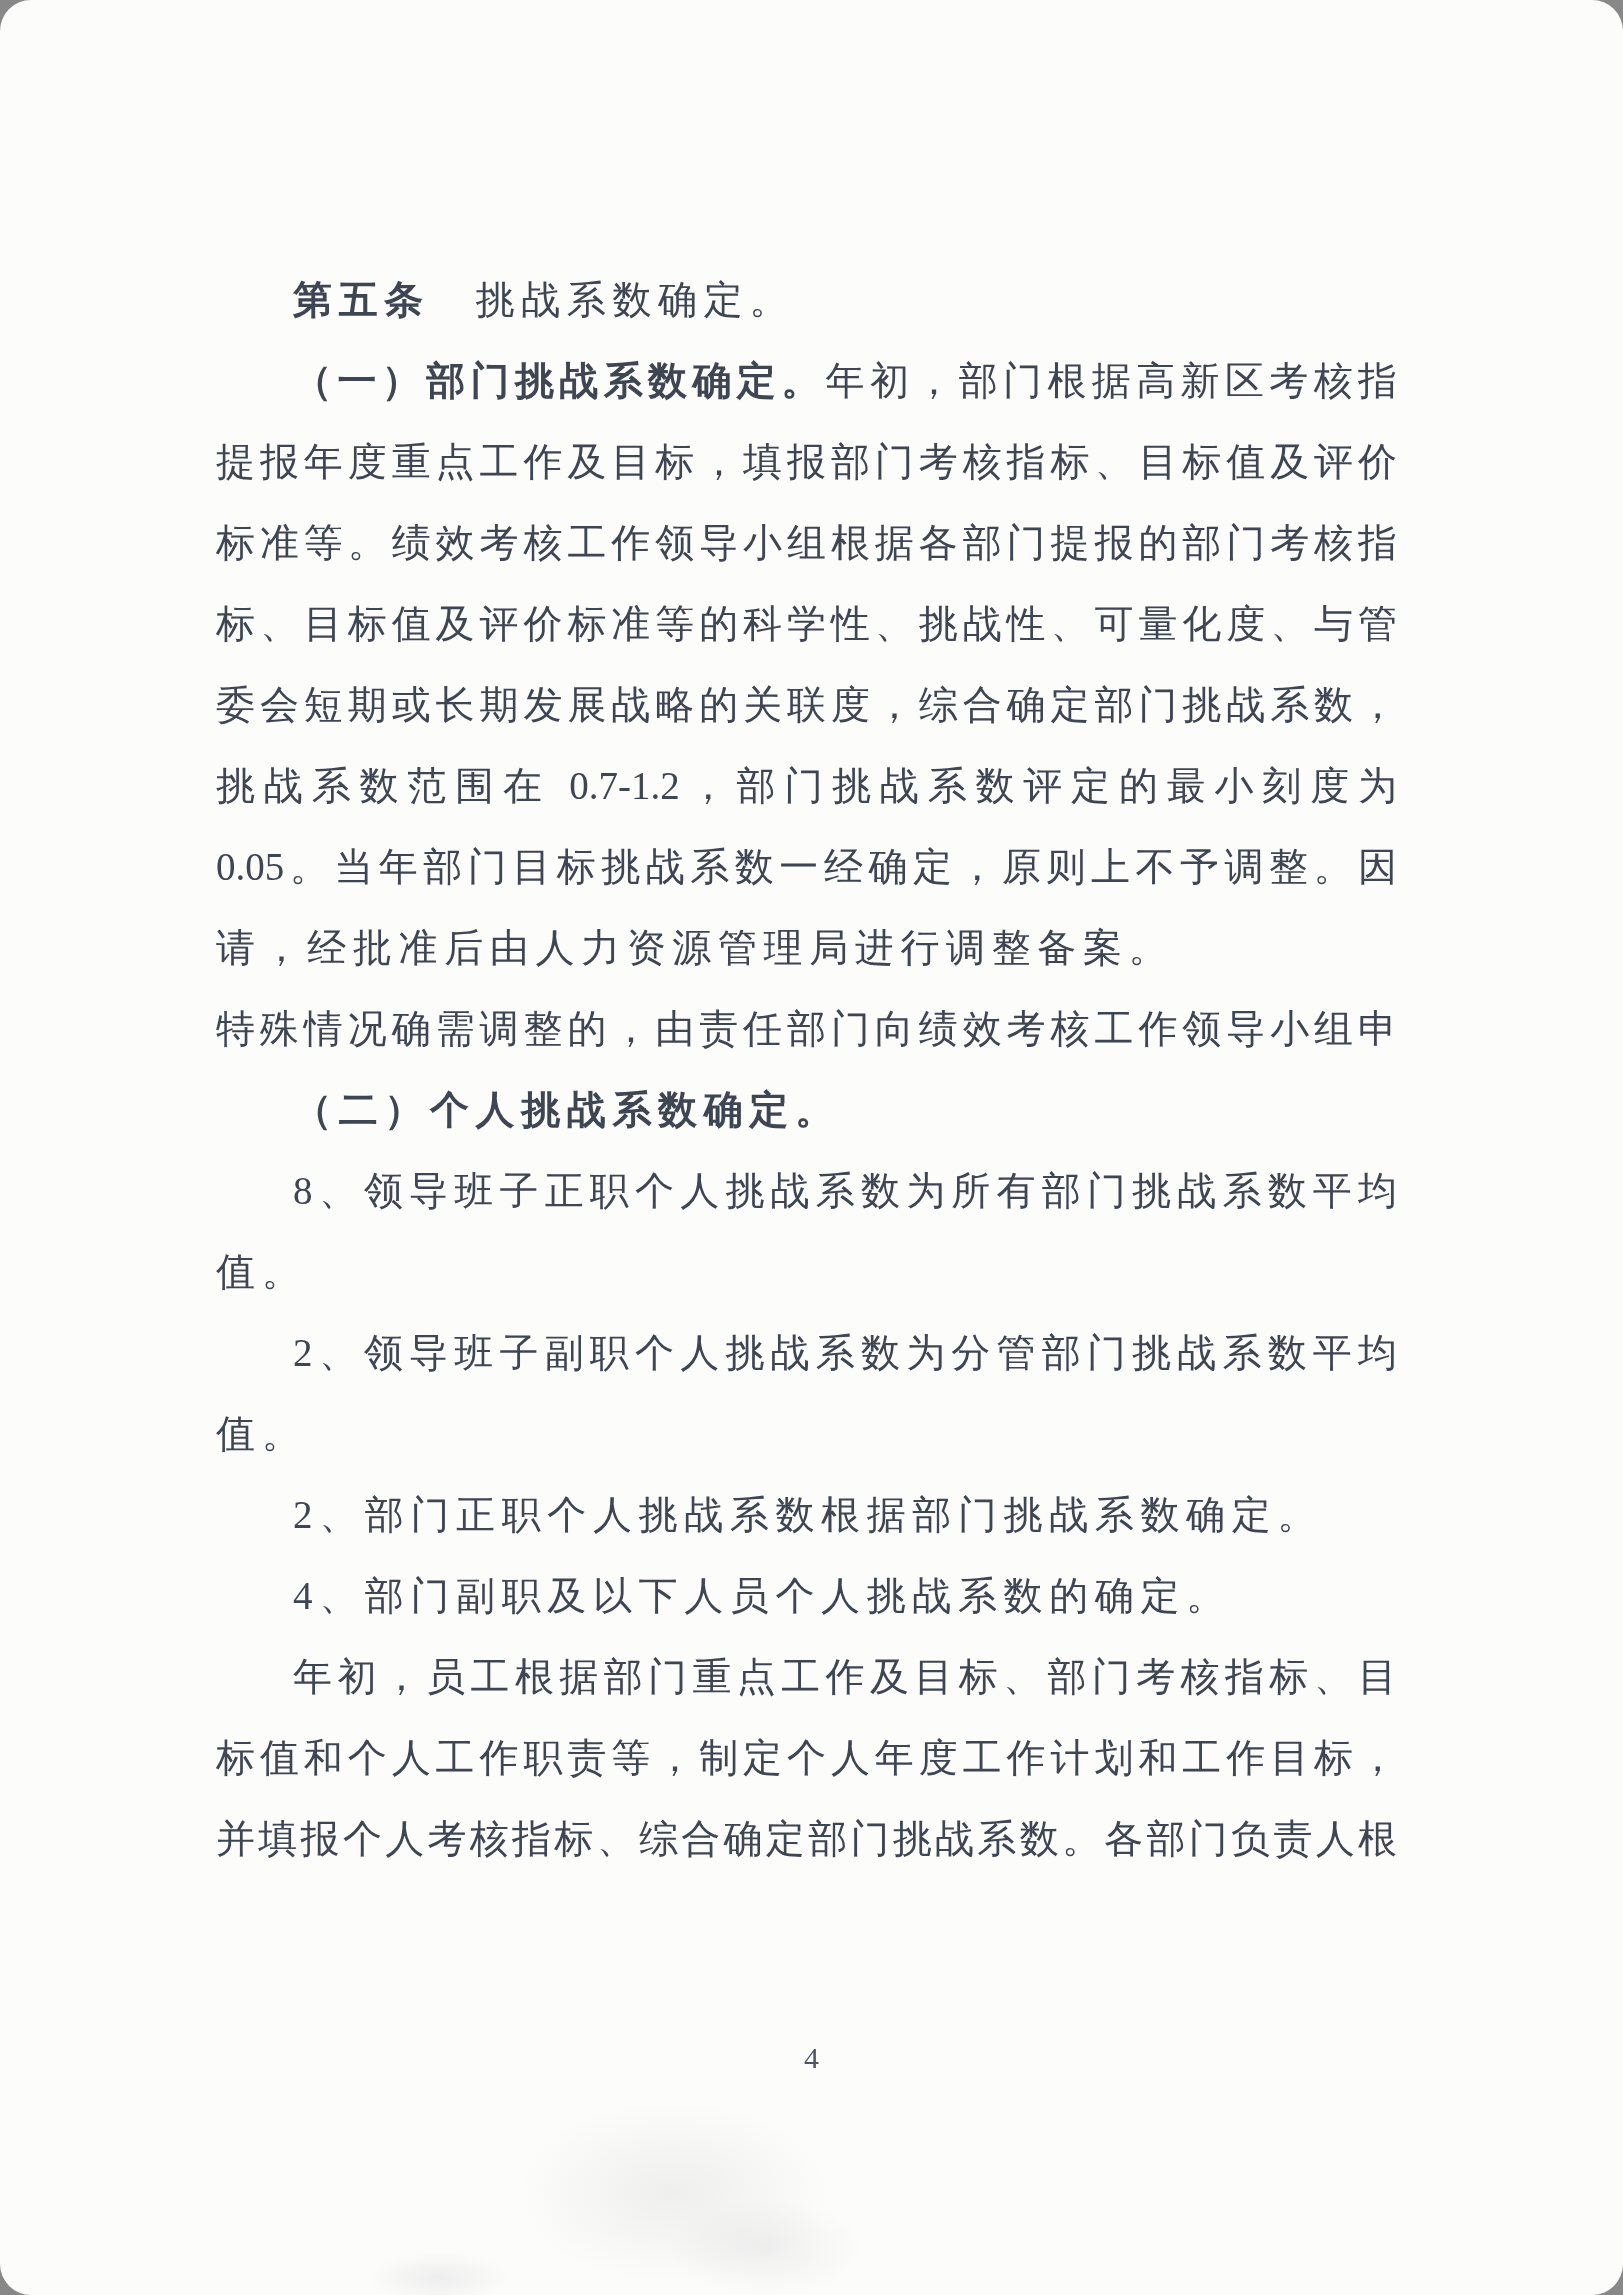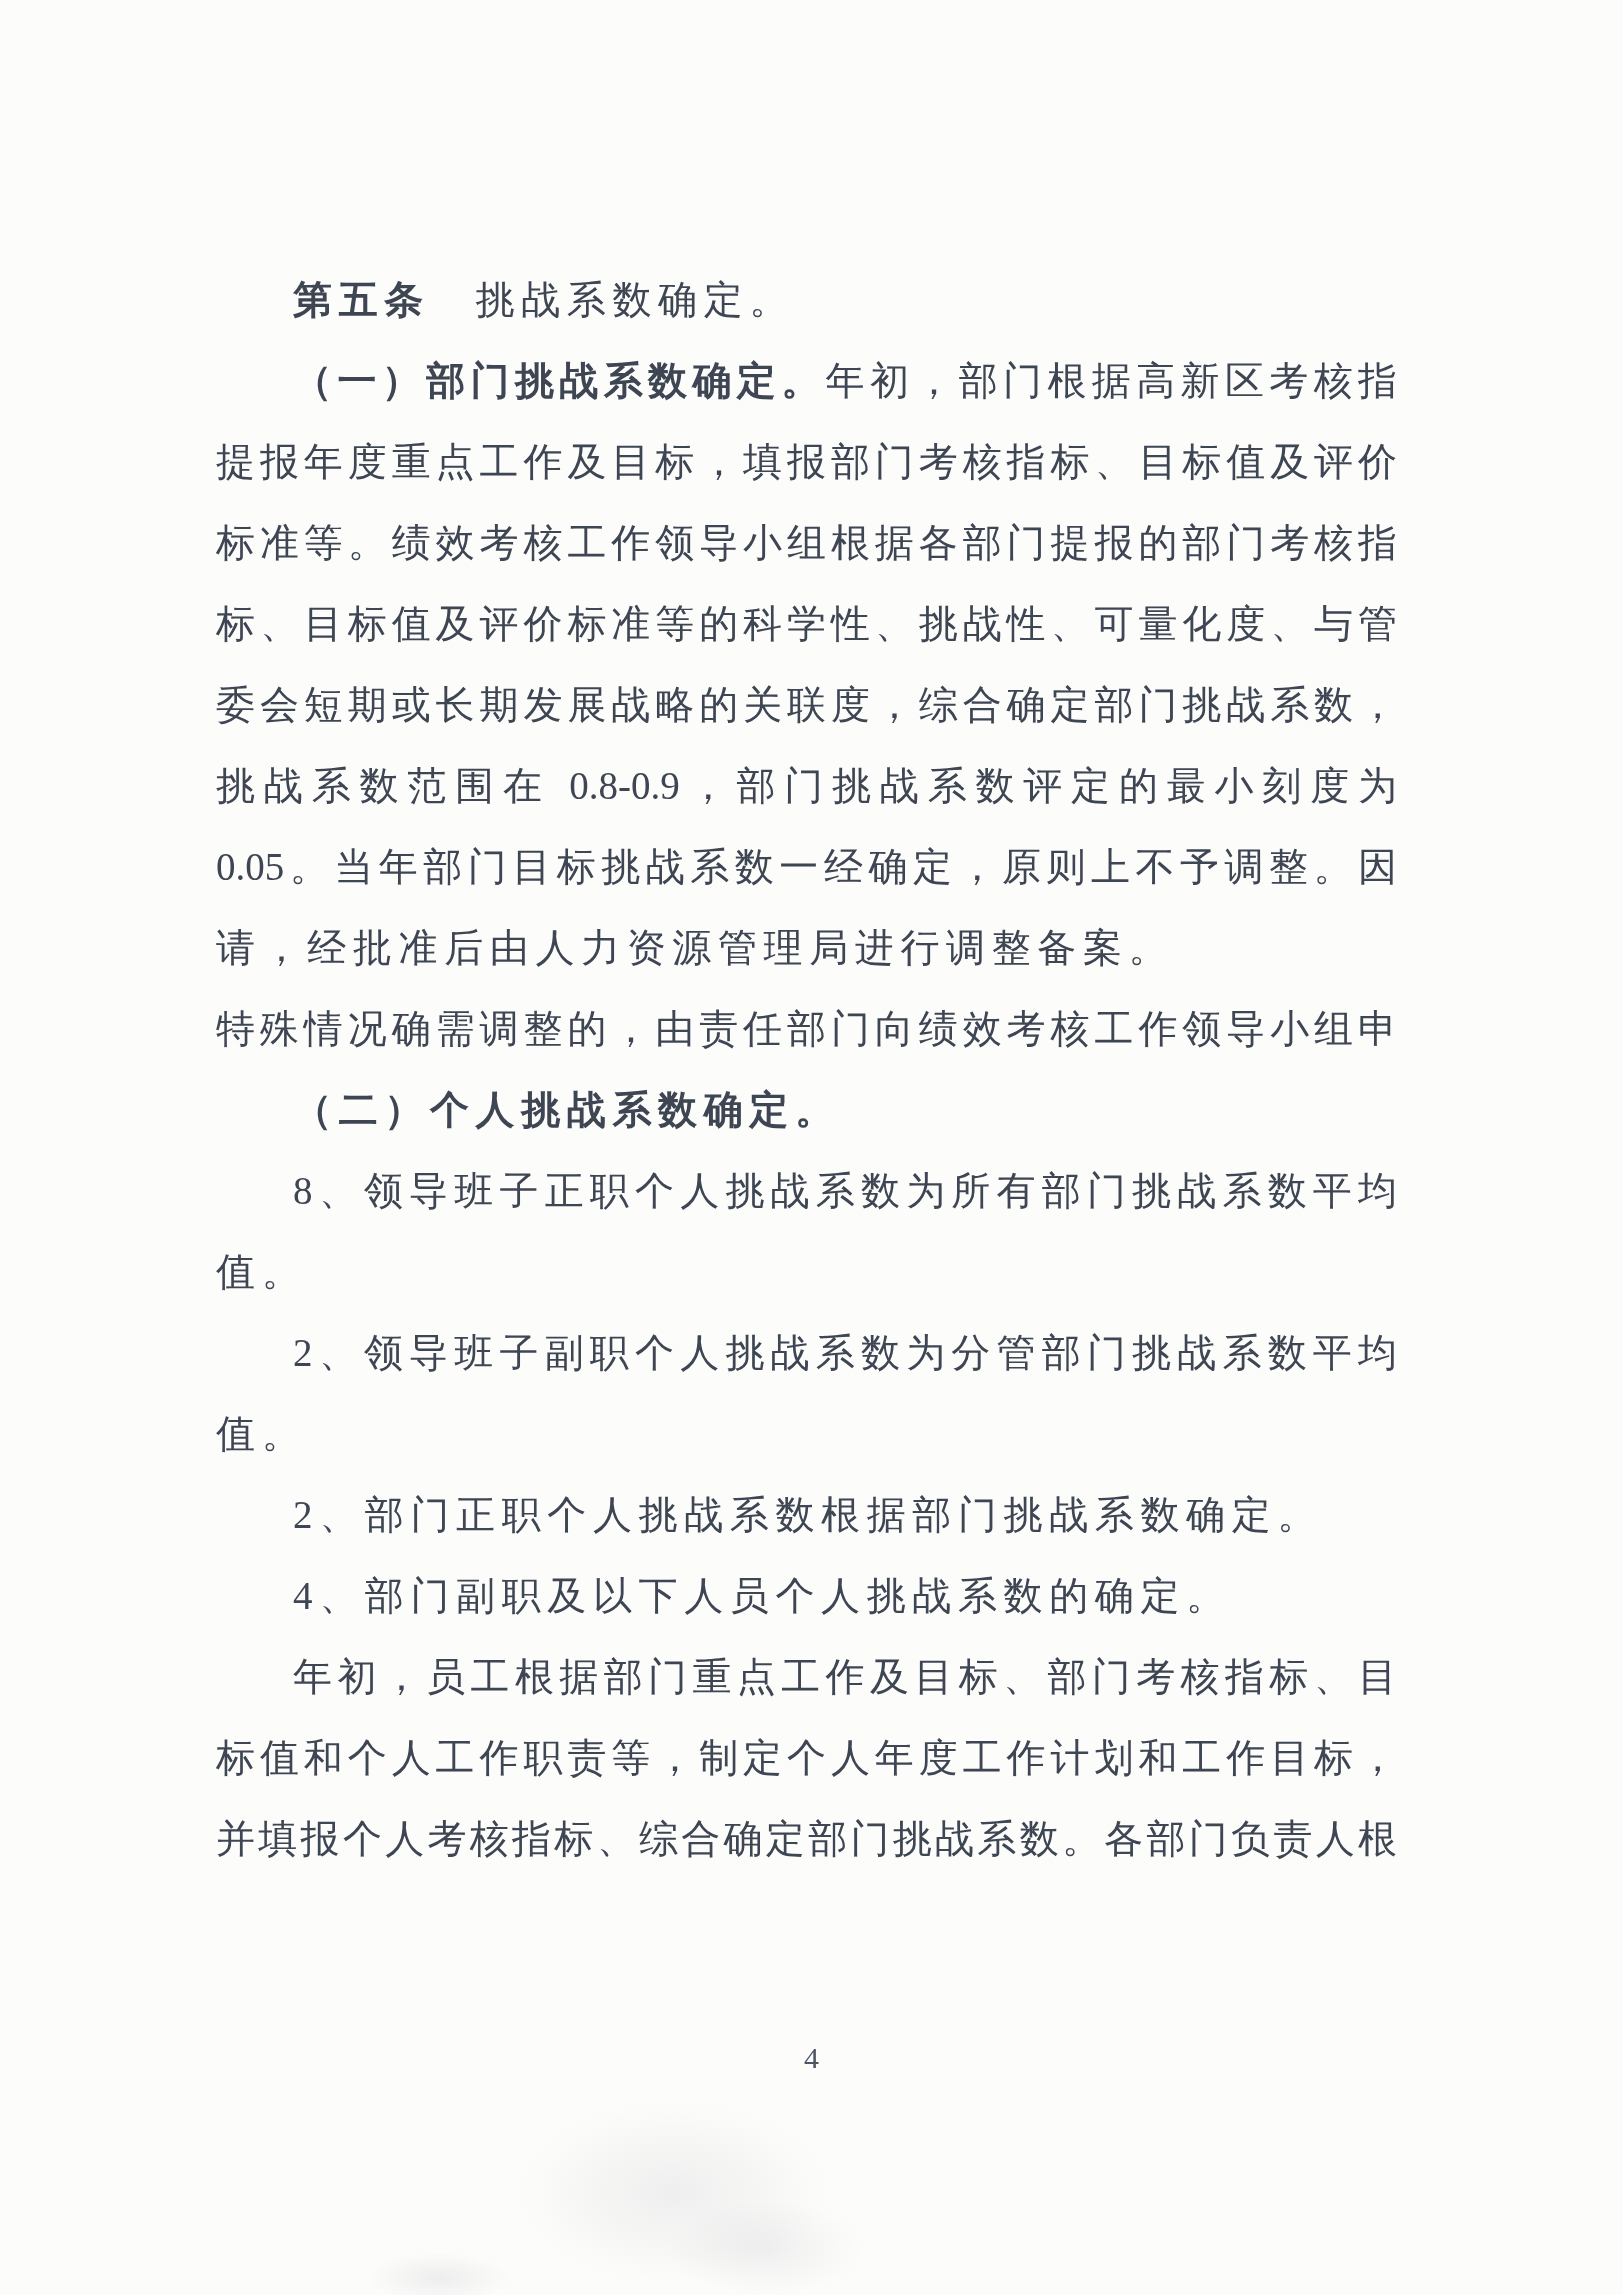--- a/index.html
+++ b/index.html
@@ -9,20 +9,21 @@
   }
   .page {
     position: relative;
     width: 1623px;
     height: 2295px;
     margin: 0 auto;
     background: #fcfcfb;
     overflow: hidden;
     font-family: "Liberation Serif", "DejaVu Serif", serif;
     color: #3e4553;
+    border-radius: 31px;
   }
   .doc {
     position: absolute;
     left: 216px;
     top: 259px;
     width: 1181px;
   }
   .line {
     font-size: 39px;
     line-height: 81px;
@@ -83,21 +84,21 @@
 <body>
 
 <div class="page">
   <div class="doc">
       <div class="line indent"><span class="bold">第五条</span><span class="normal">　挑战系数确定。</span></div>
       <div class="line indent justify"><span class="bold">（一）部门挑战系数确定。</span><span class="normal">年初，部门根据高新区考核指</span></div>
       <div class="line justify"><span class="normal">提报年度重点工作及目标，填报部门考核指标、目标值及评价</span></div>
       <div class="line justify"><span class="normal">标准等。绩效考核工作领导小组根据各部门提报的部门考核指</span></div>
       <div class="line justify"><span class="normal">标、目标值及评价标准等的科学性、挑战性、可量化度、与管</span></div>
       <div class="line justify"><span class="normal">委会短期或长期发展战略的关联度，综合确定部门挑战系数，</span></div>
-      <div class="line justify"><span class="normal">挑战系数范围在 0.8-0.9，部门挑战系数评定的最小刻度为</span></div>
+      <div class="line justify"><span class="normal">挑战系数范围在 0.7-1.2，部门挑战系数评定的最小刻度为</span></div>
       <div class="line justify"><span class="normal">0.05。当年部门目标挑战系数一经确定，原则上不予调整。因</span></div>
       <div class="line"><span class="normal">请，经批准后由人力资源管理局进行调整备案。</span></div>
       <div class="line justify"><span class="normal">特殊情况确需调整的，由责任部门向绩效考核工作领导小组申</span></div>
       <div class="line indent"><span class="bold">（二）个人挑战系数确定。</span></div>
       <div class="line indent justify"><span class="normal">8、领导班子正职个人挑战系数为所有部门挑战系数平均</span></div>
       <div class="line"><span class="normal">值。</span></div>
       <div class="line indent justify"><span class="normal">2、领导班子副职个人挑战系数为分管部门挑战系数平均</span></div>
       <div class="line"><span class="normal">值。</span></div>
       <div class="line indent"><span class="normal">2、部门正职个人挑战系数根据部门挑战系数确定。</span></div>
       <div class="line indent"><span class="normal">4、部门副职及以下人员个人挑战系数的确定。</span></div>

